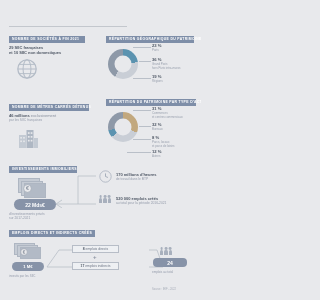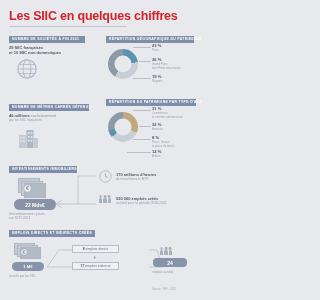--- a/index.html
+++ b/index.html
@@ -108,21 +108,20 @@
 
   .footer{
     position:absolute;font-size:2.7px;color:#a7adb8;white-space:nowrap;
   }
 </style>
 </head>
 <body>
 
 <div class="page">
 
-  <div class="title">Les SIIC en quelques chiffres</div>
   <div class="title-rule"></div>
 
   <div class="bar" style="left:9px;top:36px;width:76px;">
     <span>NOMBRE DE SOCIÉTÉS À FIN 2021</span>
   </div>
   <div class="lead" style="left:9px;top:45px;">
     <span>29 SIIC françaises</span>
   </div>
   <div class="lead" style="left:9px;top:50px;">
     <span>et 10 SIIC non domestiques</span>

